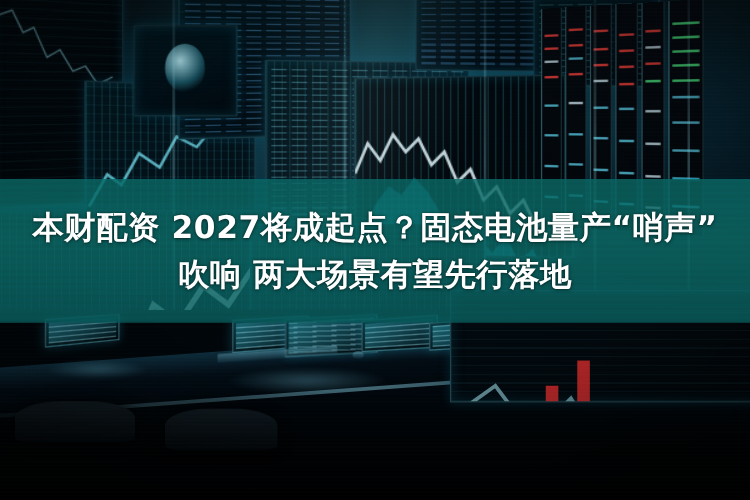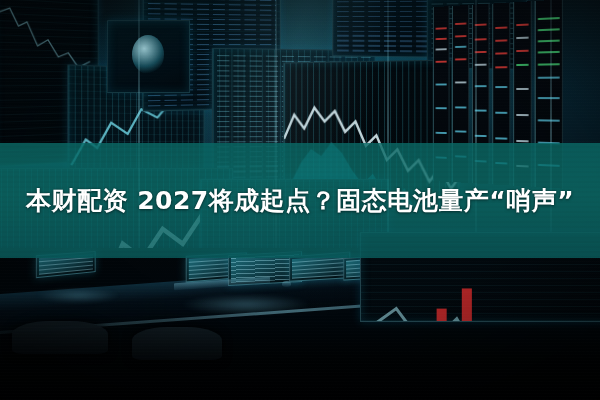--- a/index.html
+++ b/index.html
@@ -364,15 +364,16 @@
     <div class="vignette"></div>
     <div class="noise"></div>
   </div>
 
   <div class="band">
     <div class="band-lines"></div>
   </div>
 
   <div class="caption">
     <div class="line l1">本财配资 2027将成起点？固态电池量产“哨声”</div>
+    <div class="line l2">吹响 两大场景有望先行落地</div>
   </div>
 
 </div>
 
 </body></html>

